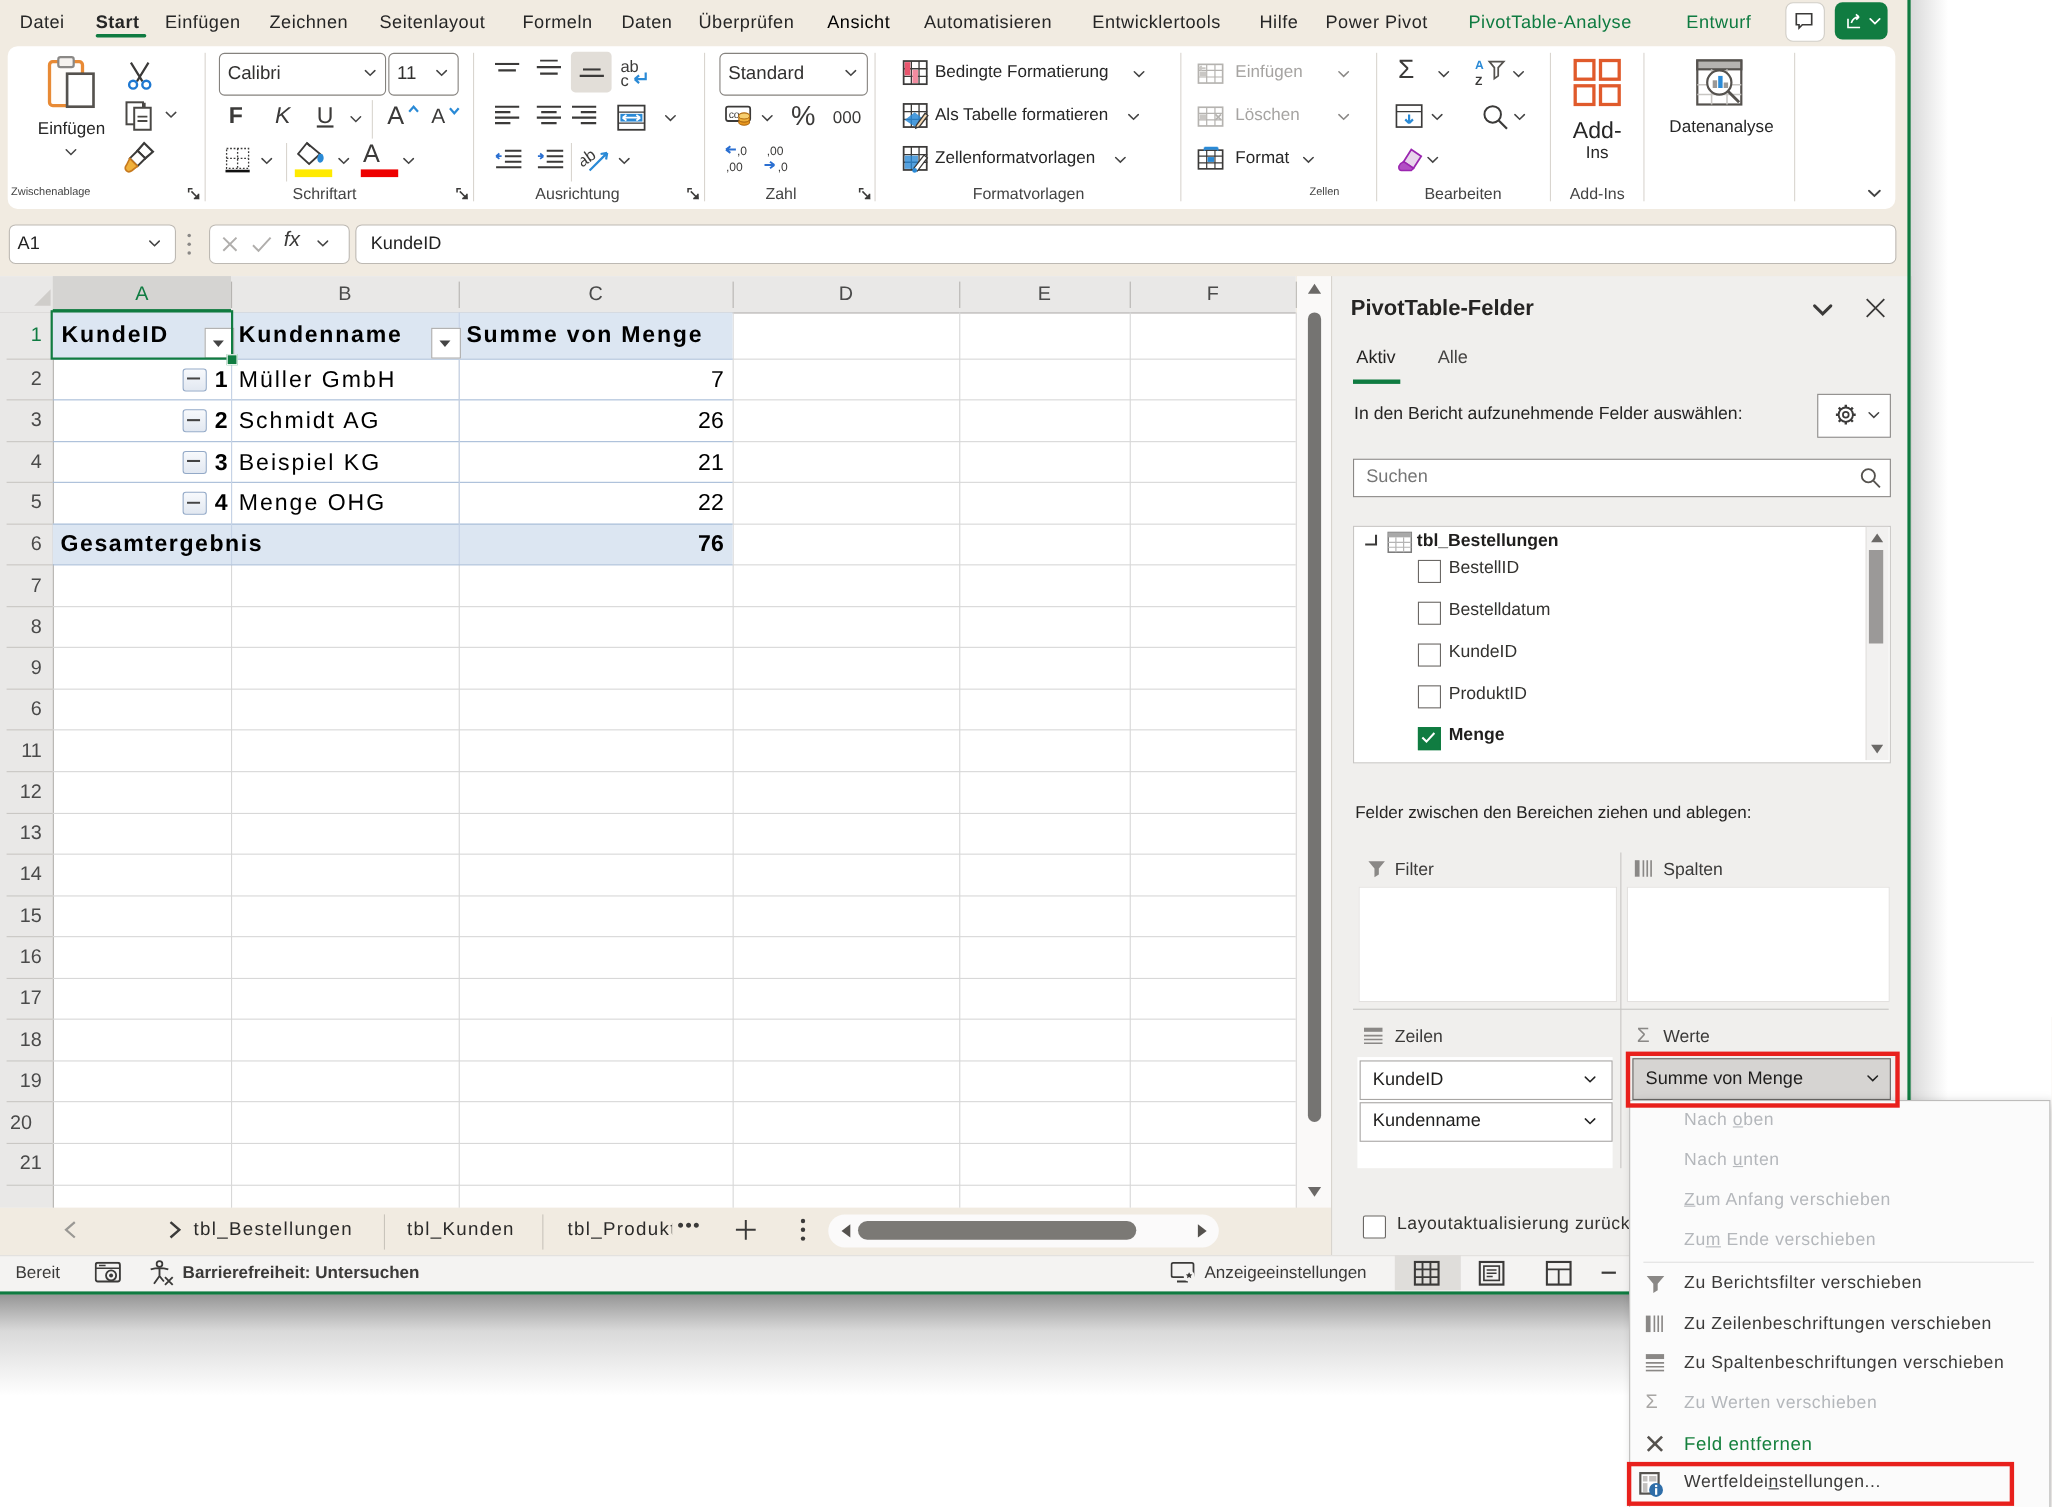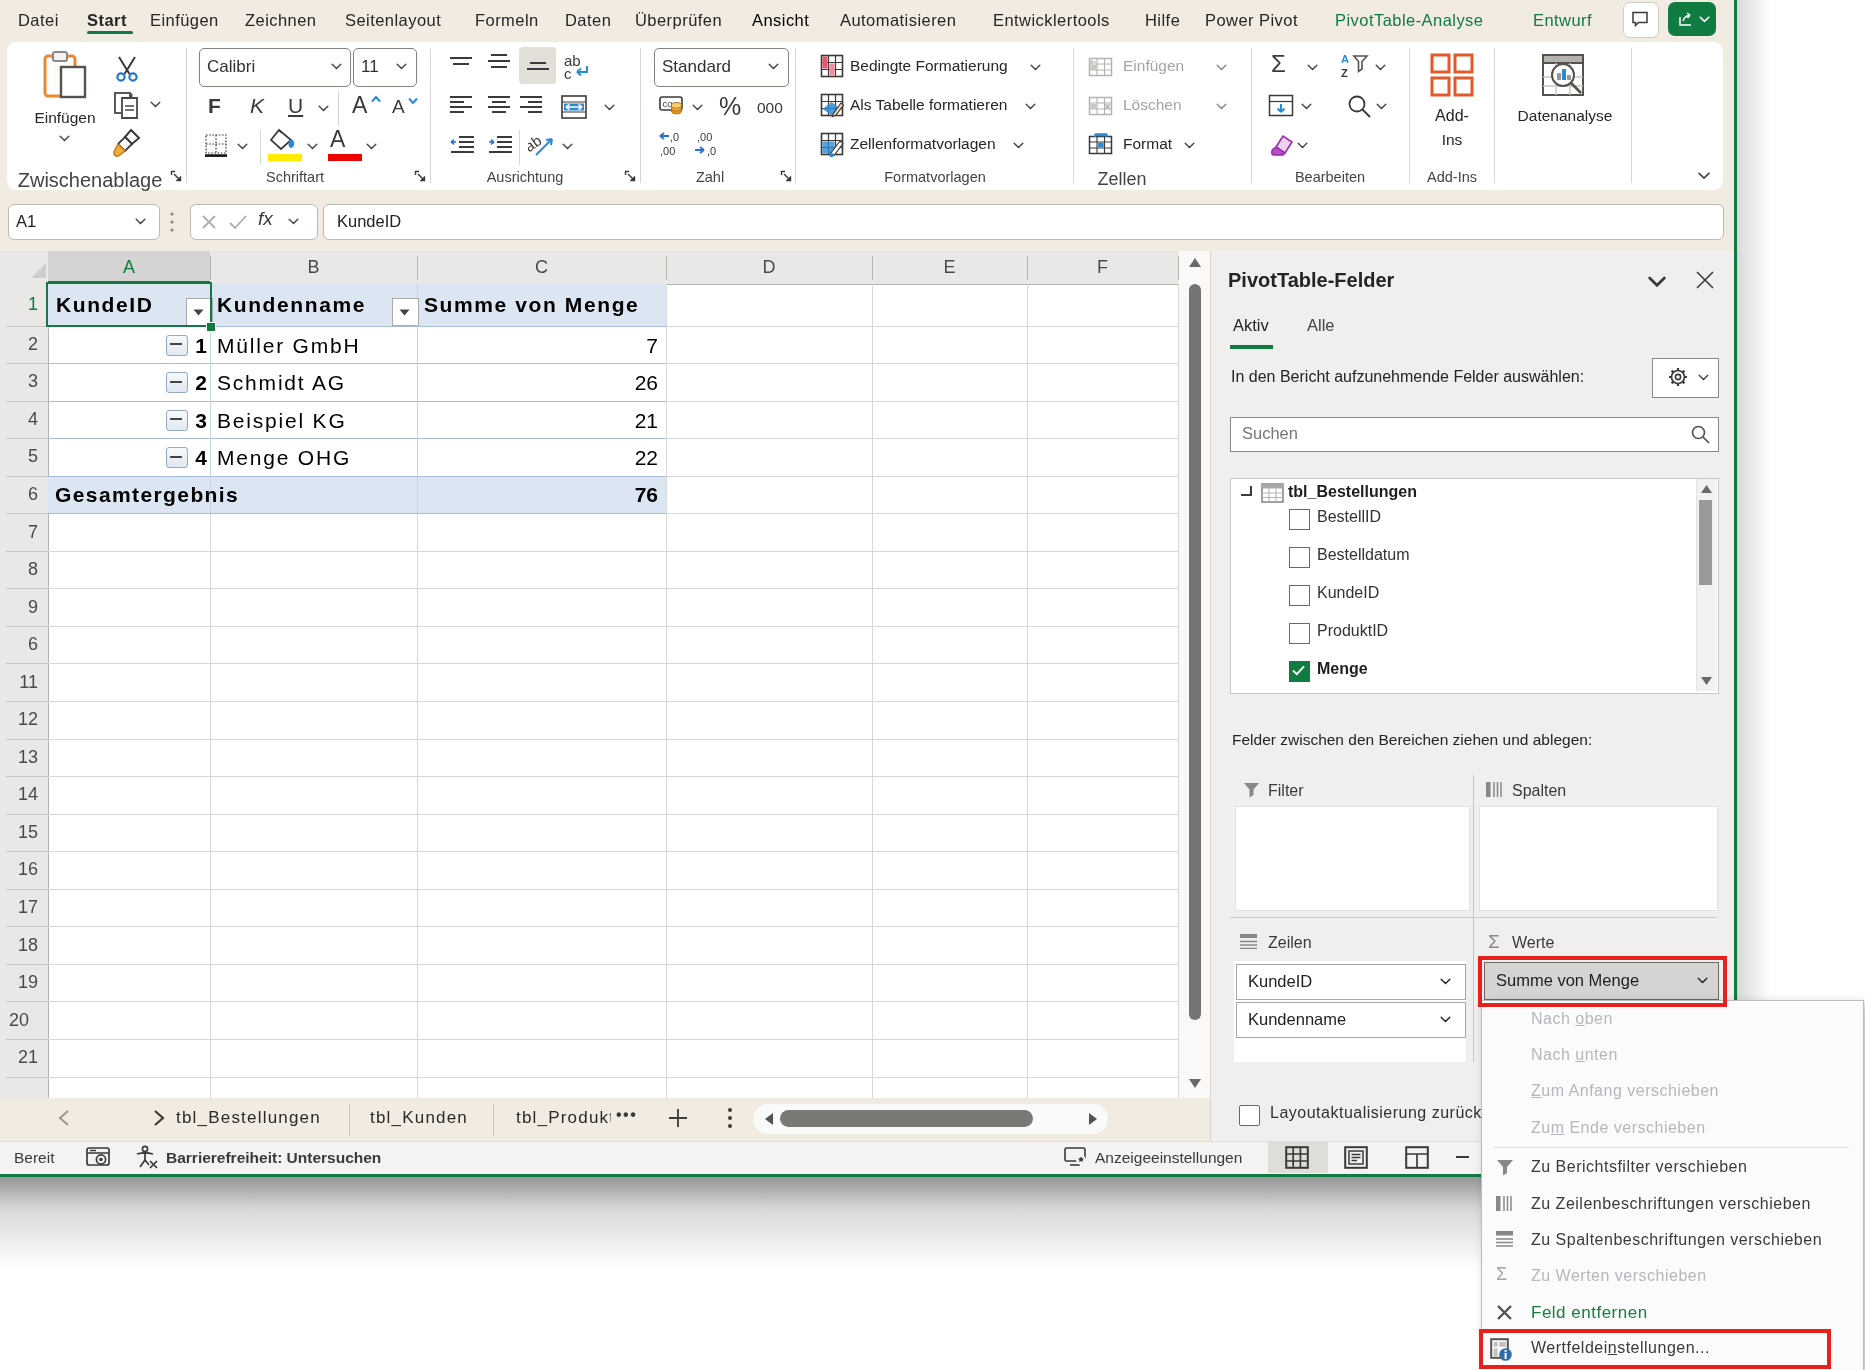--- a/index.html
+++ b/index.html
@@ -56,21 +56,21 @@
 <path d="M12 15 H21 M12 19 H21" stroke="#4a4845" stroke-width="1.6"></path>
   </svg>
 <svg class="a" style="left:150px;top:101px" width="11" height="7" viewBox="0 0 11 7">
     <path d="M1.2 1.2 L5.5 5.4 L9.8 1.2" fill="none" stroke="#444" stroke-width="1.4" stroke-linecap="round"></path>
   </svg>
 <svg class="a" style="left:110px;top:127px" width="34" height="32" viewBox="0 0 34 32">
 <path d="M21 3 L29 11 L22 17 L15 10 Z" fill="none" stroke="#3b3a39" stroke-width="2"></path>
 <path d="M15 10 L22 17 L15 24 L8 17 Z" fill="#fff" stroke="#3b3a39" stroke-width="1.8"></path>
 <path d="M8 17 L15 24 L10 28 C6 31 2 27 5 23 Z" fill="#f0b13c" stroke="#c77a1e" stroke-width="1.5"></path>
   </svg>
-<div class="a t" style="left:10px;top:169px;width:160px;text-align:center;font-size:20px;color:#444444;font-weight:400;">Zwischenablage</div>
+<div class="a t" style="left:10px;top:169px;width:160px;text-align:left;font-size:10px;color:#444444;font-weight:400;">Zwischenablage</div>
 <svg class="a" style="left:170px;top:170px" width="13" height="13" viewBox="0 0 13 13">
     <path d="M1.5 5 V1.5 H5" fill="none" stroke="#3b3a39" stroke-width="1.4"></path>
     <path d="M4 4 L10 10" stroke="#3b3a39" stroke-width="1.4"></path>
     <path d="M10.5 6.2 V10.5 H6.2" fill="none" stroke="#3b3a39" stroke-width="1.4"></path>
     <path d="M10.5 10.5 L7.4 9.9 L9.9 7.4 Z" fill="#3b3a39" stroke="#3b3a39"></path>
   </svg>
 <div class="a" style="left:186px;top:48px;width:1px;height:135px;background:#d9d5cf;"></div>
 <div class="a" style="left:199px;top:48px;width:150px;height:37px;background:#fff;border:1px solid #85827e;border-radius:5px;"></div>
 <div class="a t" style="left:207px;top:57px;font-size:17px;color:#323130;font-weight:400;">Calibri</div>
 <svg class="a" style="left:331px;top:63px" width="11" height="7" viewBox="0 0 11 7">
@@ -277,21 +277,21 @@
 <svg class="a" style="left:1088px;top:132px" width="26" height="26" viewBox="0 0 26 26">
     <rect x="1.5" y="4.5" width="22" height="17" fill="#fff" stroke="#3b3a39" stroke-width="1.5"></rect>
     <path d="M9 4.5 V21.5 M16.5 4.5 V21.5 M1.5 10 H23.5 M1.5 16 H23.5" stroke="#3b3a39" stroke-width="1.1"></path>
     <rect x="9.8" y="10.8" width="5.9" height="4.4" fill="#2a8ad6"></rect>
     <path d="M7 2 H19 M7 2 v3 M19 2 v3 M7 3.5 h12" stroke="#2a8ad6" stroke-width="1.4" fill="none"></path>
   </svg>
 <div class="a t" style="left:1123px;top:135px;font-size:15.5px;color:#262626;font-weight:400;">Format</div>
 <svg class="a" style="left:1184px;top:142px" width="11" height="7" viewBox="0 0 11 7">
     <path d="M1.2 1.2 L5.5 5.4 L9.8 1.2" fill="none" stroke="#444" stroke-width="1.4" stroke-linecap="round"></path>
   </svg>
-<div class="a t" style="left:1052px;top:169px;width:140px;text-align:center;font-size:18px;color:#444444;font-weight:400;">Zellen</div>
+<div class="a t" style="left:1134px;top:169px;width:140px;text-align:center;font-size:10px;color:#444444;font-weight:400;">Zellen</div>
 <div class="a" style="left:1251px;top:48px;width:1px;height:135px;background:#d9d5cf;"></div>
 <div class="a t" style="left:1271px;top:50px;font-size:24px;color:#3b3a39;font-weight:400;">Σ</div>
 <svg class="a" style="left:1307px;top:64px" width="11" height="7" viewBox="0 0 11 7">
     <path d="M1.2 1.2 L5.5 5.4 L9.8 1.2" fill="none" stroke="#444" stroke-width="1.4" stroke-linecap="round"></path>
   </svg>
 <svg class="a" style="left:1341px;top:53px" width="28" height="28" viewBox="0 0 28 28">
 <text x="0" y="10" font-size="11" font-weight="bold" fill="#2a8ad6" font-family="Liberation Sans">A</text>
 <text x="0" y="24" font-size="11" font-weight="bold" fill="#3b3a39" font-family="Liberation Sans">Z</text>
 <path d="M13 3 h13 l-5 5.5 v7.5 l-3.5 2.5 v-10 z" fill="none" stroke="#55534f" stroke-width="1.6"></path>
   </svg>
@@ -323,21 +323,21 @@
 <div class="a t" style="left:1255px;top:169px;width:150px;text-align:center;font-size:14.5px;color:#444444;font-weight:400;">Bearbeiten</div>
 <div class="a" style="left:1409px;top:48px;width:1px;height:135px;background:#d9d5cf;"></div>
 <svg class="a" style="left:1430px;top:53px" width="44" height="44" viewBox="0 0 44 44">
 <g fill="none" stroke="#e05a2b" stroke-width="3">
 <rect x="2" y="2" width="17" height="17"></rect>
       <rect x="25" y="2" width="17" height="17"></rect>
 <rect x="2" y="25" width="17" height="17"></rect>
       <rect x="25" y="25" width="17" height="17"></rect>
     </g>
   </svg>
-<div class="a t" style="left:1412px;top:107px;width:80px;text-align:center;font-size:16px;color:#262626;font-weight:400;">Add-</div>
+<div class="a t" style="left:1412px;top:107px;width:80px;text-align:center;font-size:21px;color:#262626;font-weight:400;">Add-</div>
 <div class="a t" style="left:1412px;top:131px;width:80px;text-align:center;font-size:15.5px;color:#262626;font-weight:400;">Ins</div>
 <div class="a t" style="left:1412px;top:169px;width:80px;text-align:center;font-size:14.5px;color:#444444;font-weight:400;">Add-Ins</div>
 <div class="a" style="left:1494px;top:48px;width:1px;height:135px;background:#d9d5cf;"></div>
 <svg class="a" style="left:1541px;top:53px" width="44" height="44" viewBox="0 0 44 44">
 <rect x="2" y="2" width="40" height="40" fill="#fff" stroke="#55524e" stroke-width="2"></rect>
 <rect x="2" y="2" width="40" height="8" fill="#b5b3b0" stroke="#55524e" stroke-width="2"></rect>
 <path d="M2 24 H42 M2 33 H42 M15 10 V42 M29 10 V42" stroke="#c8c6c3" stroke-width="1.4"></path>
 <circle cx="22" cy="22" r="11" fill="#fff" stroke="#55524e" stroke-width="2"></circle>
 <path d="M30 30 L40 40" stroke="#55524e" stroke-width="2.6"></path>
 <rect x="16" y="20" width="4" height="7" fill="#9a9896"></rect>

